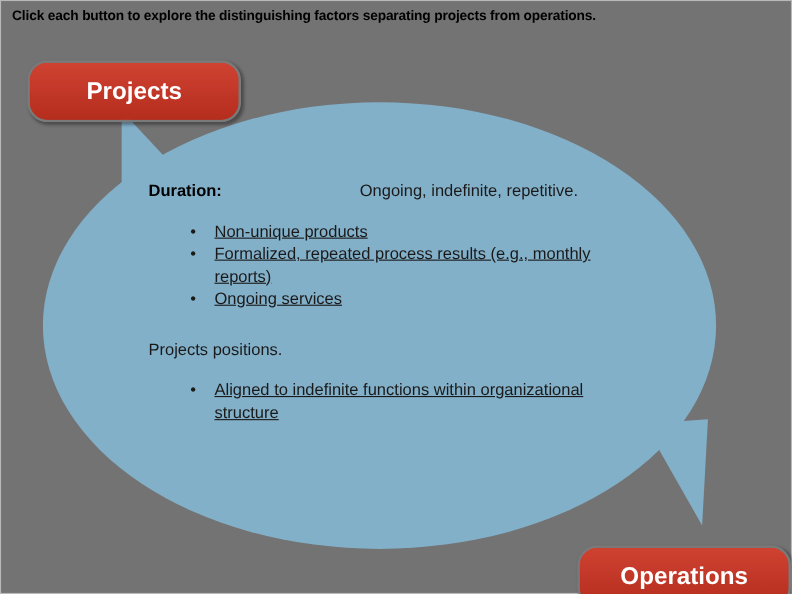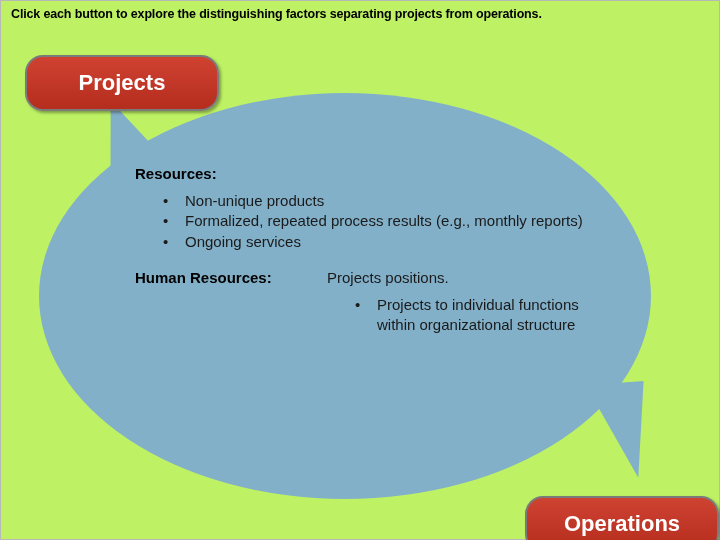--- a/index.html
+++ b/index.html
@@ -13,21 +13,21 @@
     font-family: "Liberation Sans", sans-serif;
     overflow: hidden;
     position: relative;
   }
   #stage {
     position: relative;
     width: 720px;
     height: 540px;
     border: 1px solid #b8b8b8;
     box-sizing: border-box;
-    background: #bef264;
+    background: #737373;
   }
 
   
   .instruction {
     position: absolute;
     top: 6px;
     left: 10px;
     width: 700px;
     font-size: 12.5px;
     font-weight: bold;
@@ -118,22 +118,23 @@
     width: 192px;
     flex: 0 0 192px;
     font-weight: bold;
     color: #000000;
   }
   .row .value {
     flex: 1;
   }
   ul.bullets {
     list-style: none;
-    margin: 6px;
+    margin: 16px;
     padding: 0 0 0 16px;
+    text-decoration: underline;
   }
   ul.bullets li {
     position: relative;
     padding-left: 28px;
     margin: 0;
     line-height: 20.5px;
   }
   ul.bullets li::before {
     content: "\2022";
     position: absolute;
@@ -149,41 +150,41 @@
 
   <div class="instruction">Click each button to explore the distinguishing factors separating projects from operations.</div>
 
   <div class="tail-top"></div>
   <div class="tail-bottom"></div>
   <div class="callout-ellipse"></div>
 
   <div class="content">
 
     <div class="row">
-      <div class="label">Resources:</div>
+      <div class="label">Duration:</div>
+      <div class="value">Ongoing, indefinite, repetitive.</div>
     </div>
 
     <div class="row">
       <div class="value">
         <ul class="bullets">
           <li>Non-unique products</li>
           <li>Formalized, repeated process results (e.g., monthly reports)</li>
           <li>Ongoing services</li>
         </ul>
       </div>
     </div>
 
     <div class="block-hr"></div>
 
     <div class="row">
-      <div class="label">Human Resources:</div>
       <div class="value">
         <div>Projects positions.</div>
         <ul class="bullets">
-          <li>Projects to individual functions within organizational structure</li>
+          <li>Aligned to indefinite functions within organizational structure</li>
         </ul>
       </div>
     </div>
 
   </div>
 
   <div id="btn-projects" class="red-button">Projects</div>
 
   <div id="btn-operations" class="red-button">Operations</div>
 

